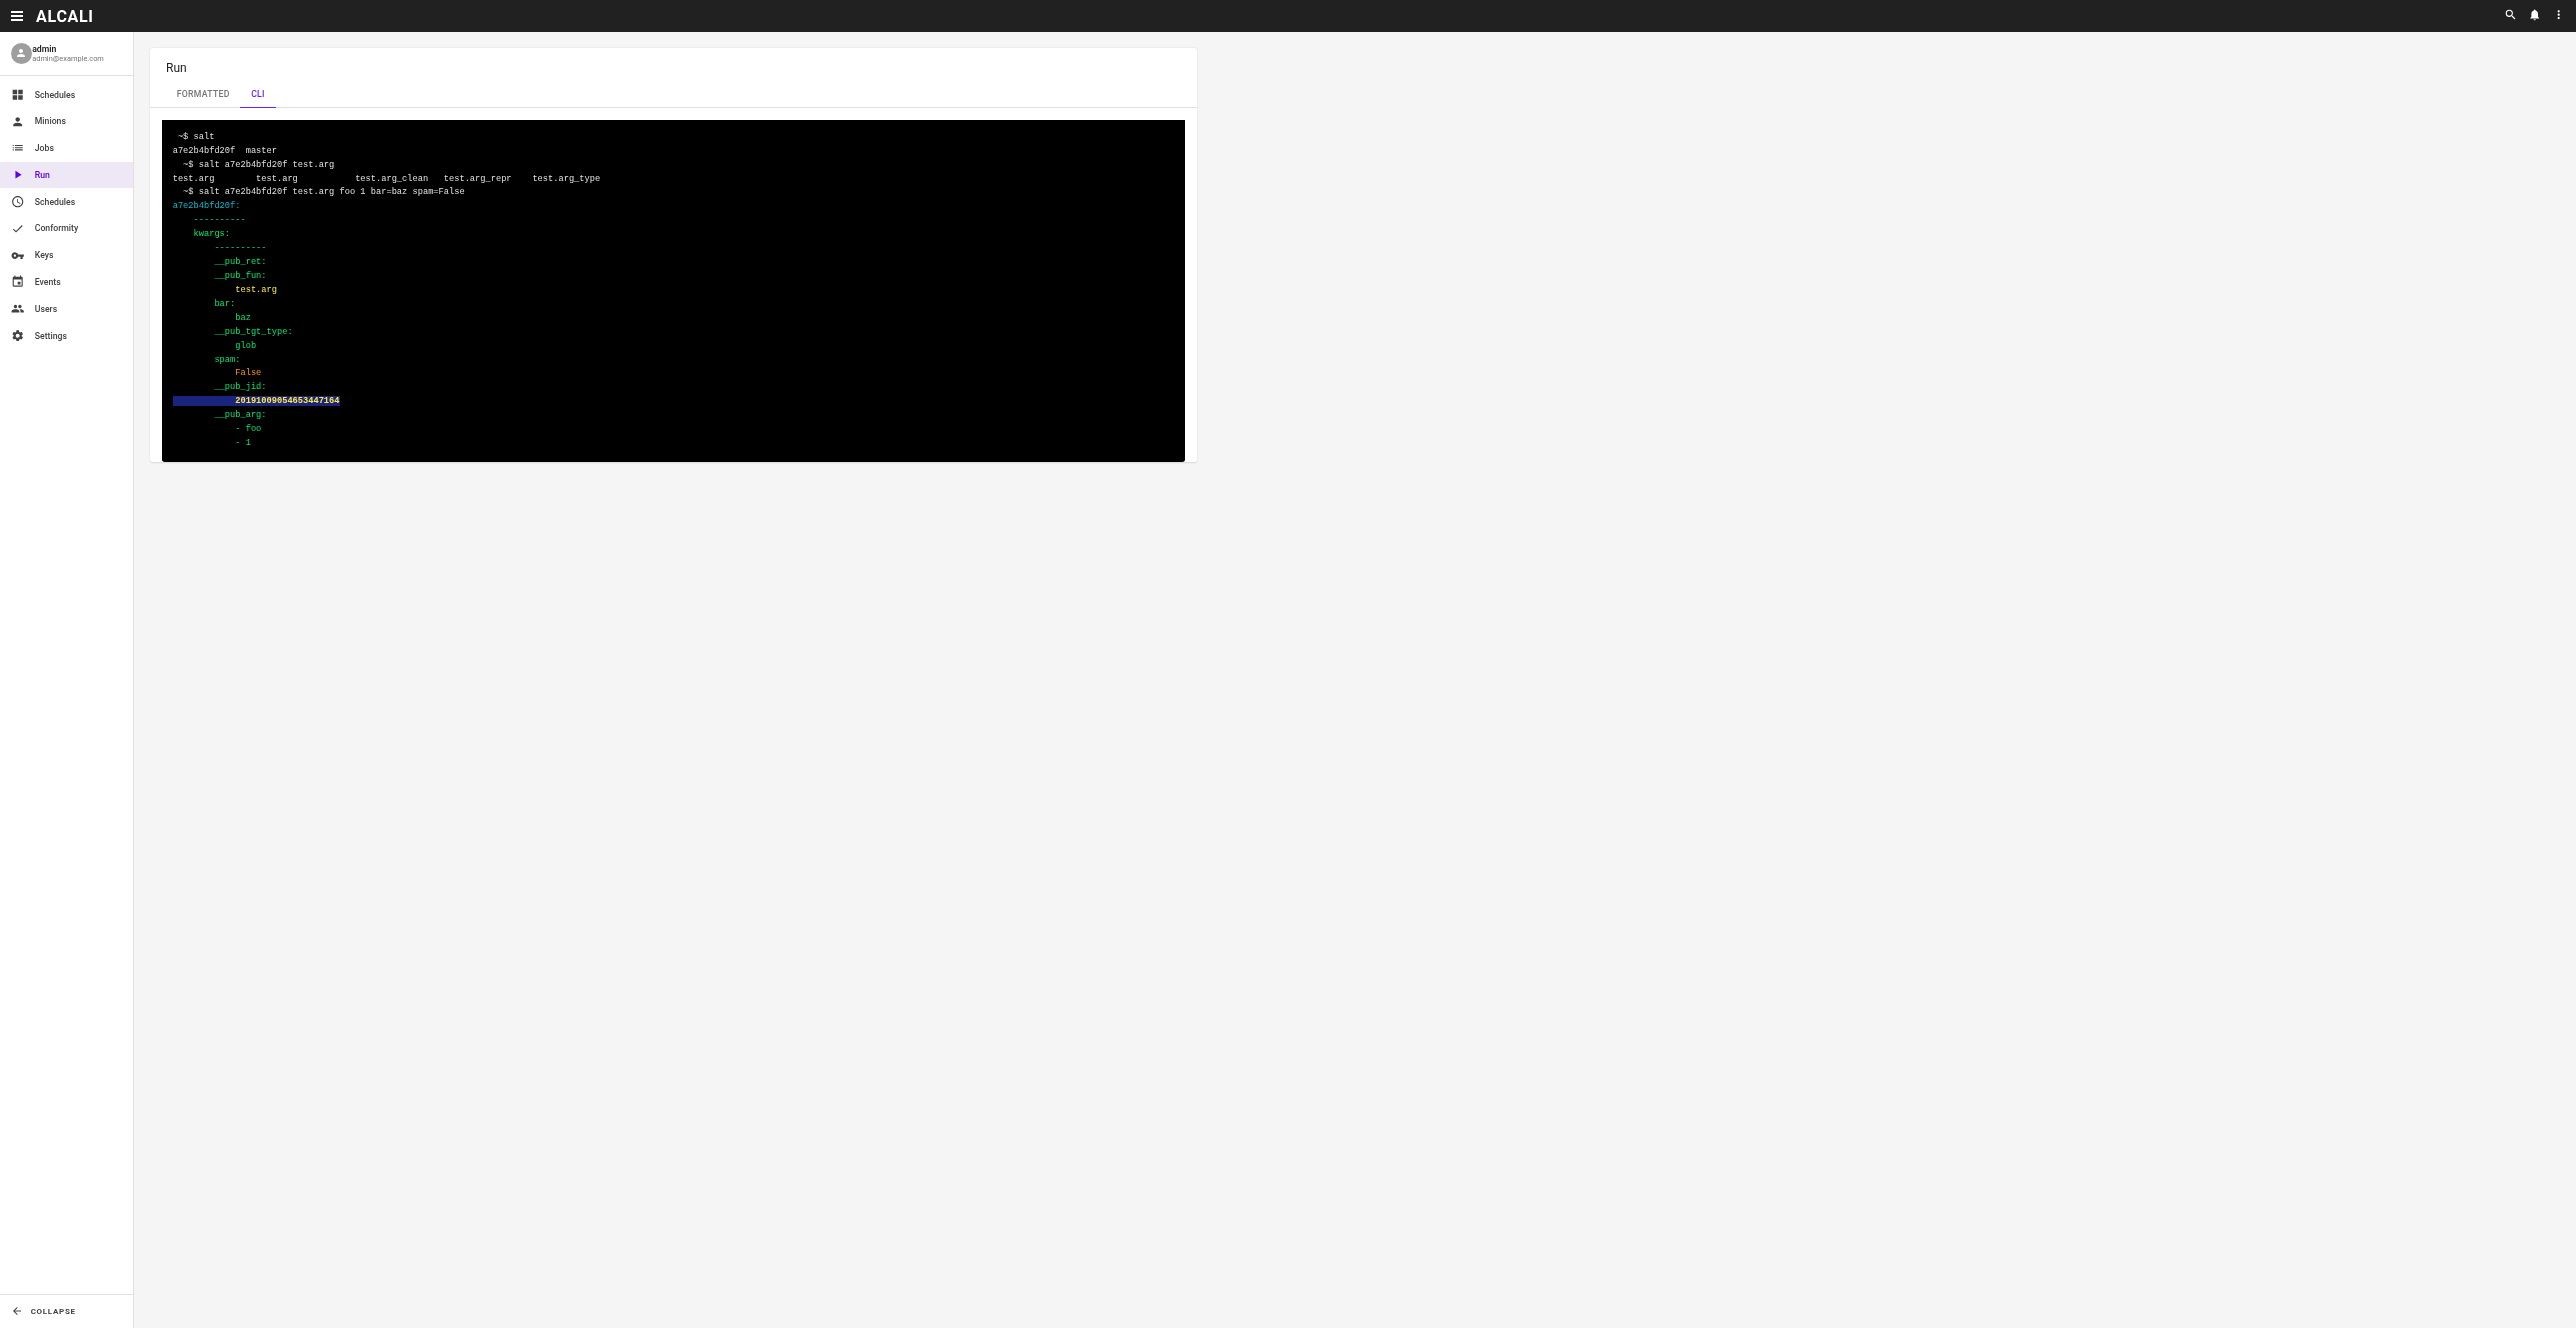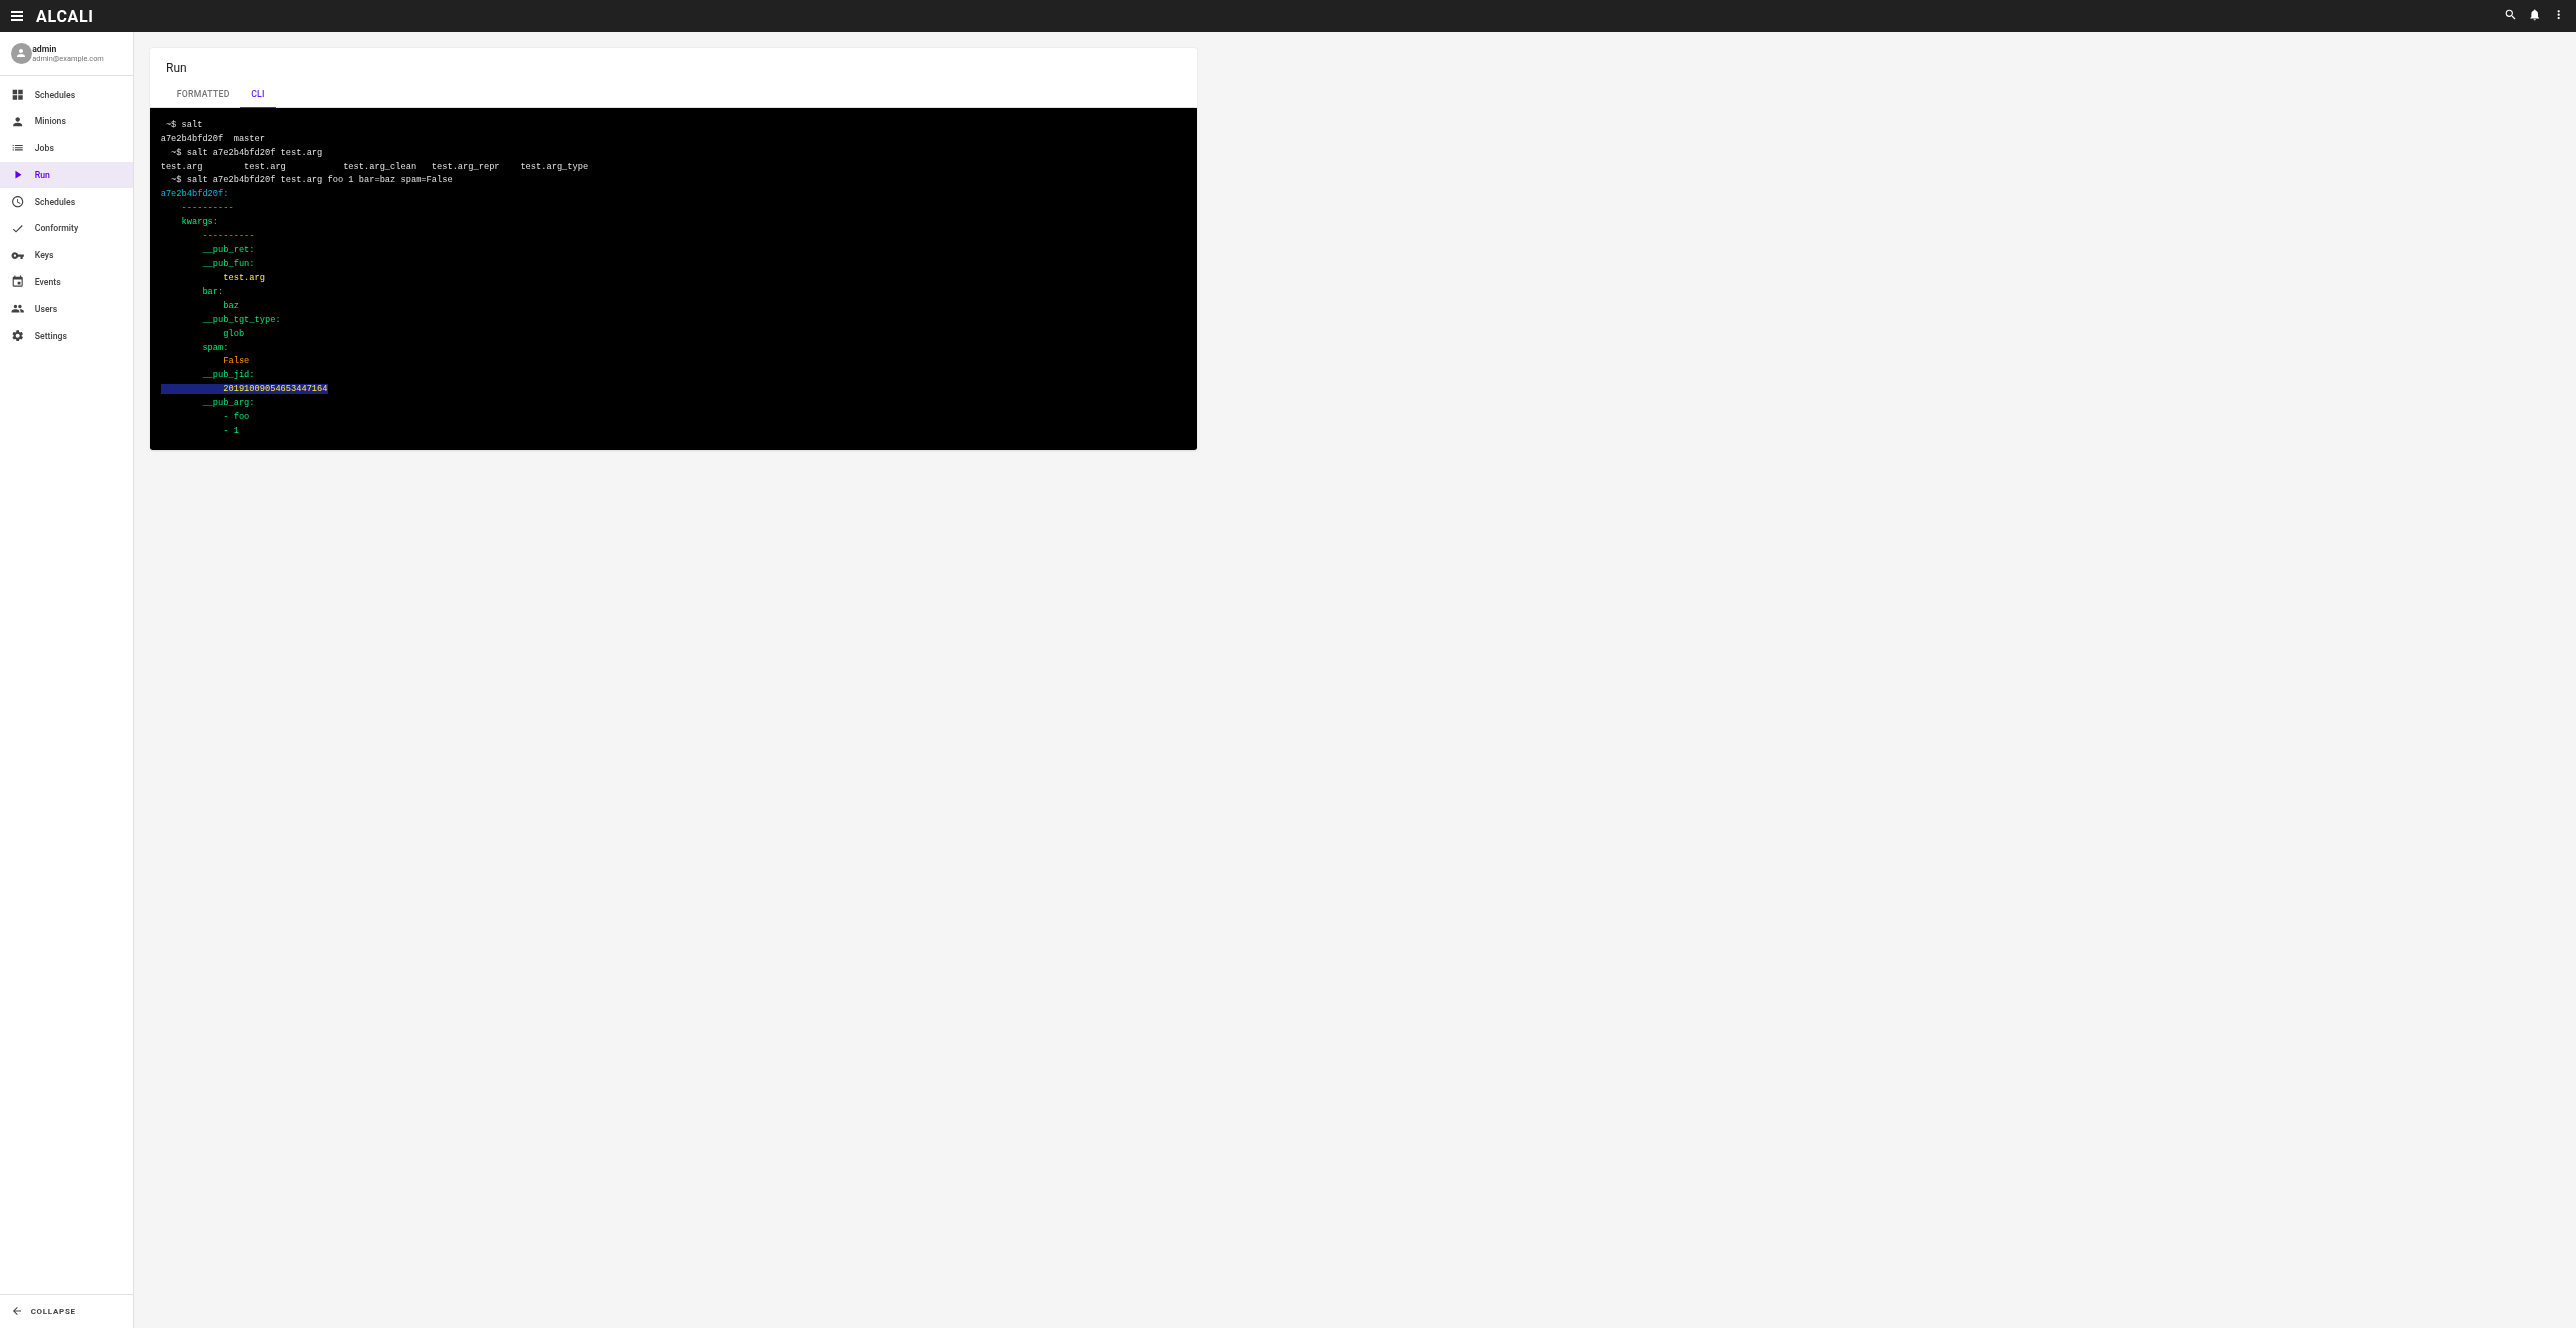--- a/index.html
+++ b/index.html
@@ -119,30 +119,30 @@
 
     
     .terminal {
       background: #000;
       color: #00e676;
       font-family: 'Courier New', Courier, monospace;
       font-size: 8.7px;
       padding: 10.7px;
       min-height: 309px;
       overflow: auto;
-      margin: 0;
+      margin: 12px;
       border-radius: 0 0 2.7px 2.7px;
       line-height: 1.6;
       white-space: pre;
     }
     .term-white { color: #e0e0e0; }
     .term-cyan { color: #00bcd4; }
     .term-green { color: #00e676; }
     .term-yellow { color: #ffeb3b; }
-    .term-highlight { background: #1a237e; color: #ffeb3b; }
+    .term-highlight { background: #1a237e; color: #ffeb3b; font-weight: bold; }
     .term-orange { color: #ff9800; }
 
     
     svg { width: 13.4px; height: 13.4px; fill: currentColor; }
   </style>
 </head>
 <body>
 
 <div class="topbar">
   <div class="topbar-menu-icon">

